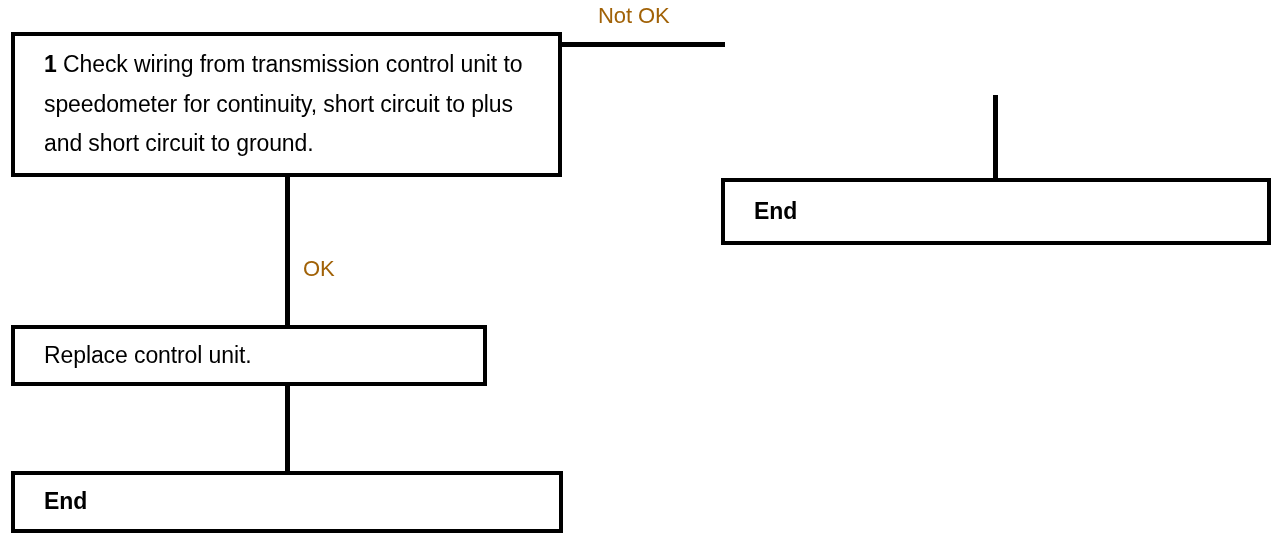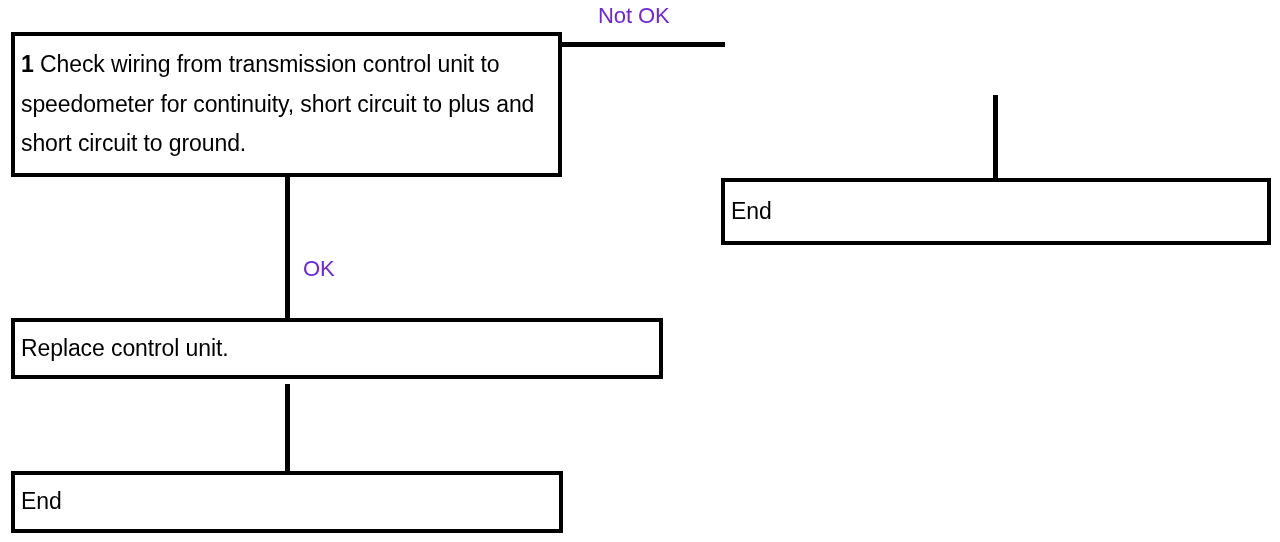--- a/index.html
+++ b/index.html
@@ -18,52 +18,52 @@
   .node {
     position: absolute;
     box-sizing: border-box;
     border: 4px solid #000000;
     background: #ffffff;
     display: flex;
     align-items: center;
   }
   .node .node-text {
     display: block;
-    padding: 0 6px;
+    padding: 0 29px;
     font-size: 23px;
     line-height: 1.72;
     color: #000000;
     letter-spacing: -0.1px;
     white-space: pre-wrap;
   }
   .node.bold .node-text {
-    font-weight: normal;
+    font-weight: bold;
     text-align: center;
   }
   .node .step-num {
     font-weight: bold;
   }
   .edge {
     position: absolute;
     background: #000000;
   }
   .edge-label {
     position: absolute;
     font-size: 22px;
     line-height: 1;
-    color: #6d28d9;
+    color: #a16207;
     white-space: nowrap;
     letter-spacing: -0.1px;
   }
 
   
   #node-check      { left: 11px;  top: 32px;  width: 551px; height: 145px; }
   #node-repair     { left: 721px; top: 30px;  width: 550px; height: 67px;  }
   #node-end-right  { left: 721px; top: 178px; width: 550px; height: 67px;  }
-  #node-replace    { left: 11px;  top: 318px; width: 652px; height: 61px;  }
+  #node-replace    { left: 11px;  top: 325px; width: 476px; height: 61px;  }
   #node-end-left   { left: 11px;  top: 471px; width: 552px; height: 62px;  }
 
   
   #edge-notok-h    { left: 559px; top: 42px;  width: 166px; height: 5px; }
   #edge-repair-v   { left: 993px; top: 95px;  width: 5px;   height: 85px; }
   #edge-ok-v       { left: 285px; top: 175px; width: 5px;   height: 152px; }
   #edge-replace-v  { left: 285px; top: 384px; width: 5px;   height: 89px; }
 
   
   #label-notok     { left: 598px; top: 5px; }

